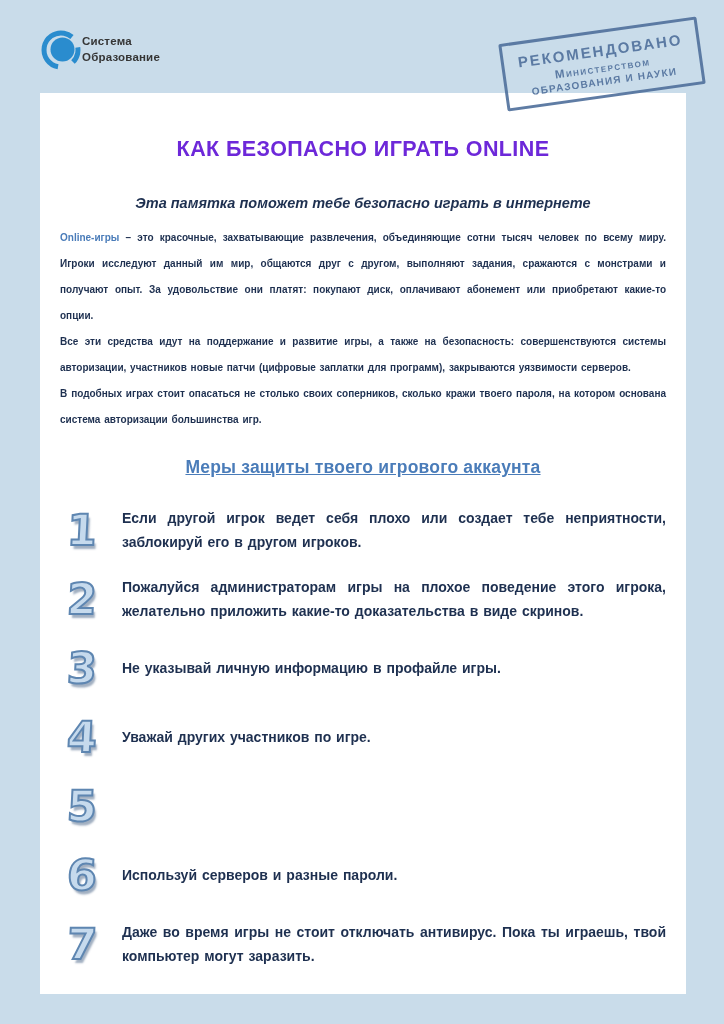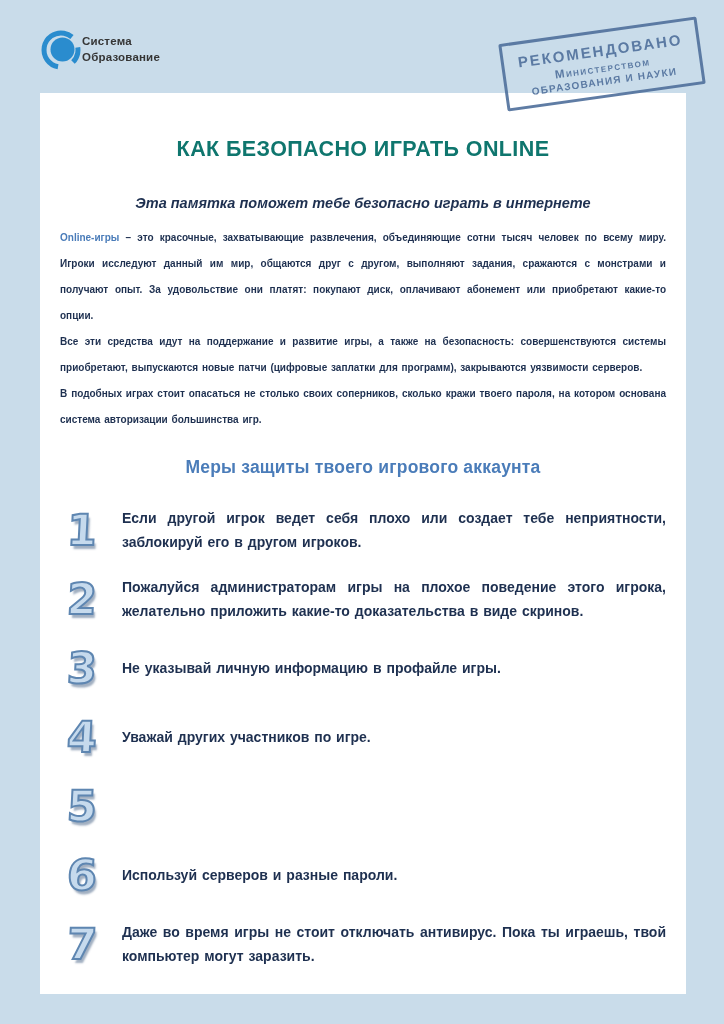--- a/index.html
+++ b/index.html
@@ -30,37 +30,37 @@
 
   
   .card {
     position: absolute; left: 40px; top: 93px; width: 646px; height: 901px;
     background: #ffffff; box-sizing: border-box;
     padding: 32px 20px 18px; z-index: 1;
   }
   h1.title {
     margin: 12px 0 0; text-align: center;
     font-size: 21.5px; letter-spacing: .4px;
-    color: #0f766e; font-weight: bold;
+    color: #6d28d9; font-weight: bold;
   }
   p.subtitle {
     margin: 33px 0 0; text-align: center;
     font-style: italic; font-weight: bold;
     font-size: 14.5px; color: #1e3050;
   }
   .intro {
     margin: 14px 0 0; text-align: justify;
     font-size: 10px; line-height: 26px; color: #1e3050;
     font-weight: bold; word-spacing: 1px;
   }
   .intro + .intro { margin-top: 0; }
   .intro .lead { color: #4a7cb9; font-weight: bold; }
   h2.section-title {
     margin: 24px 0 0; text-align: center;
-    font-size: 17.5px; color: #4a7cb9; font-weight: bold; letter-spacing: .2px;
+    font-size: 17.5px; color: #4a7cb9; font-weight: bold; letter-spacing: .2px; text-decoration: underline;
   }
 
   
   ol.rules { list-style: none; margin: 26px 0 0; padding: 0; }
   li.rule { display: flex; align-items: center; gap: 18px; margin-bottom: 17px; min-height: 52px; }
   .num {
     flex: 0 0 44px; text-align: center;
     font-family: "DejaVu Sans", sans-serif;
     font-size: 43px; font-weight: bold; line-height: 48px;
     color: #c6daed;
@@ -95,21 +95,21 @@
     <span class="stamp-l1">РЕКОМЕНДОВАНО</span>
     <span class="stamp-l2">Министерством</span>
     <span class="stamp-l3">образования и науки</span>
   </div>
 
   <main class="card">
     <h1 class="title">КАК БЕЗОПАСНО ИГРАТЬ ONLINE</h1>
     <p class="subtitle">Эта памятка поможет тебе безопасно играть в интернете</p>
 
     <p class="intro"><strong class="lead">Online-игры</strong><span> – это красочные, захватывающие развлечения, объединяющие сотни тысяч человек по всему миру. Игроки исследуют данный им мир, общаются друг с другом, выполняют задания, сражаются с монстрами и получают опыт. За удовольствие они платят: покупают диск, оплачивают абонемент или приобретают какие-то опции.</span></p>
-    <p class="intro">Все эти средства идут на поддержание и развитие игры, а также на безопасность: совершенствуются системы приобретают, выпускаются новые патчи (цифровые заплатки для программ), закрываются уязвимости серверов.</p>
+    <p class="intro">Все эти средства идут на поддержание и развитие игры, а также на безопасность: совершенствуются системы авторизации, участников новые патчи (цифровые заплатки для программ), закрываются уязвимости серверов.</p>
     <p class="intro">В подобных играх стоит опасаться не столько своих соперников, сколько кражи твоего пароля, на котором основана система авторизации большинства игр.</p>
 
     <h2 class="section-title">Меры защиты твоего игрового аккаунта</h2>
 
     <ol class="rules">
       <li class="rule">
         <span class="num">1</span>
         <span class="rule-text">Если другой игрок ведет себя плохо или создает тебе неприятности, заблокируй его в другом игроков.</span>
       </li>
       <li class="rule">

